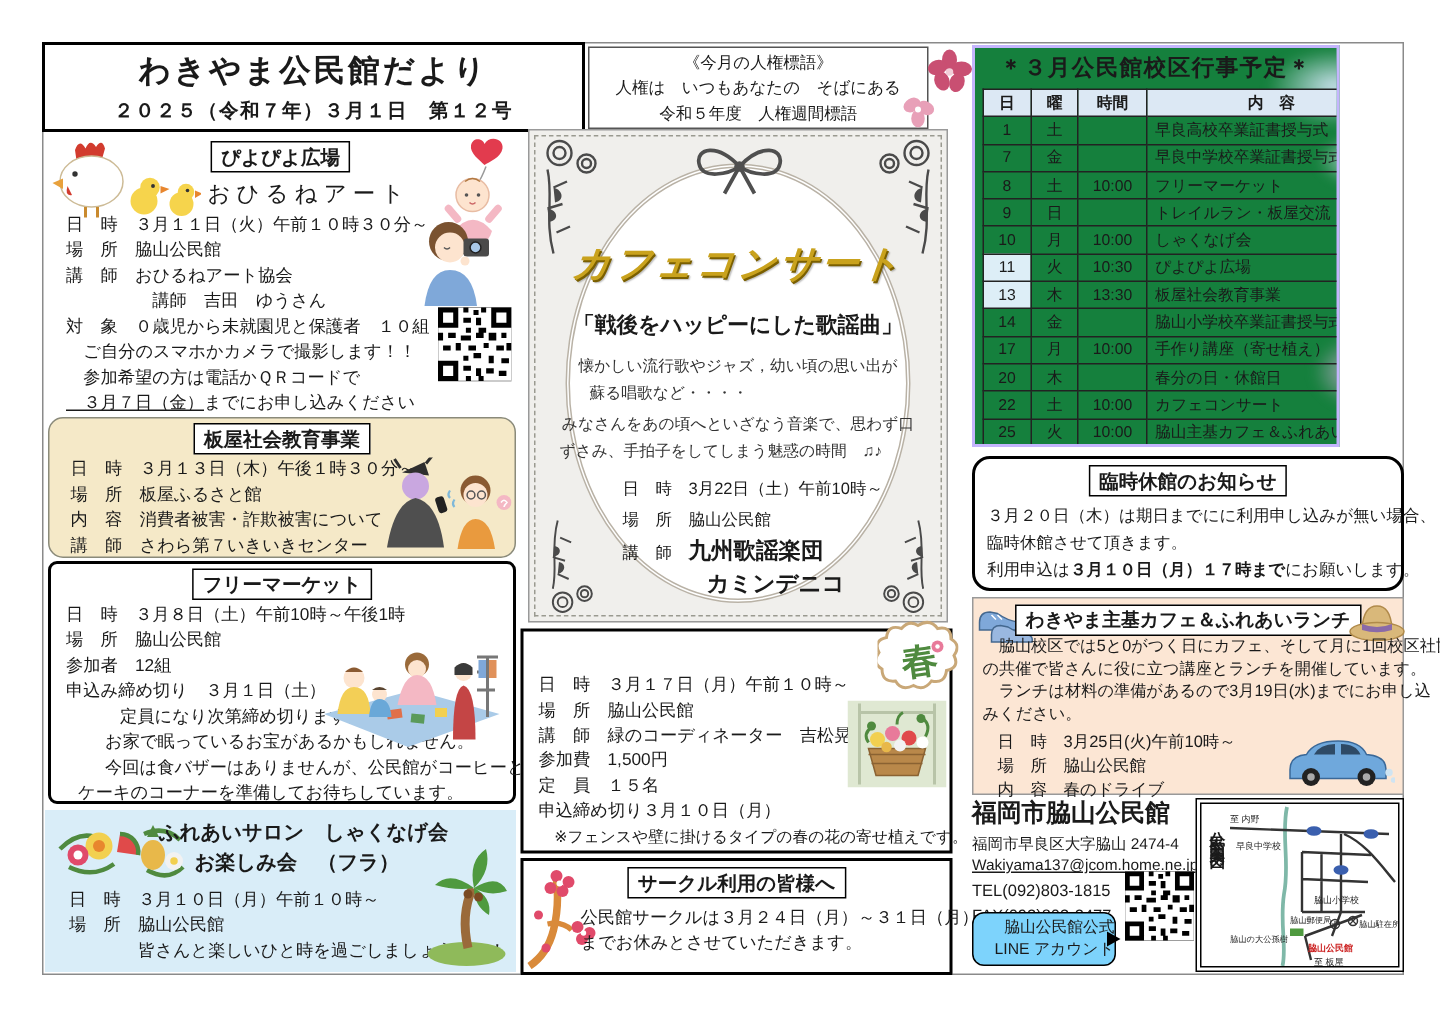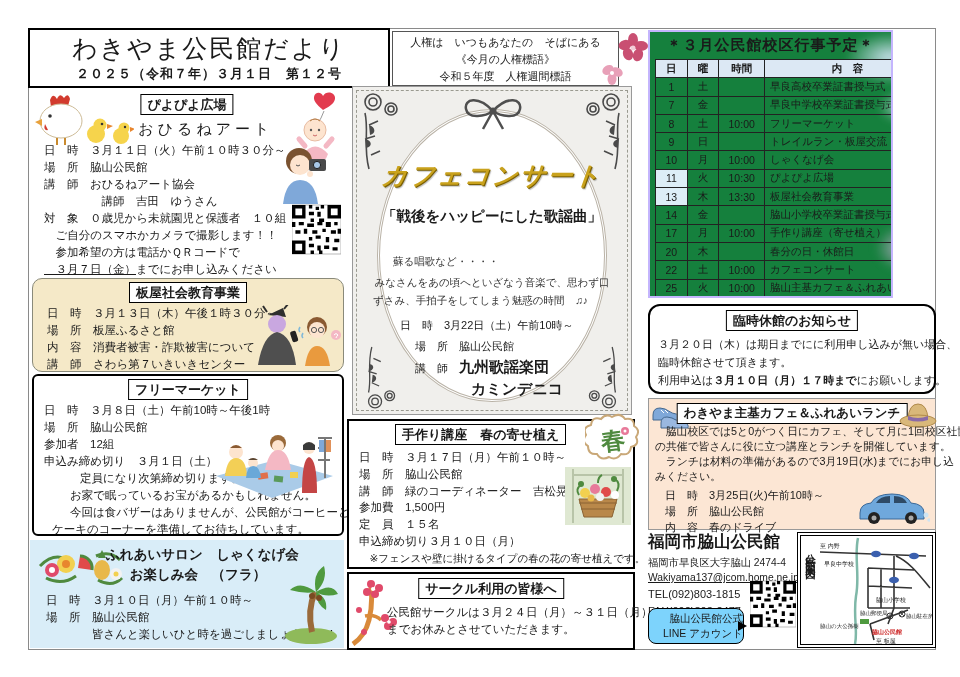--- a/index.html
+++ b/index.html
@@ -7,21 +7,21 @@
   body{font-family:"Liberation Sans","DejaVu Sans",sans-serif;color:#1a1a1a}
   .page{position:relative;width:960px;height:677px;background:#fff;overflow:hidden}
   .frame{position:absolute;left:28px;top:28px;width:908px;height:622px;border:1px solid #8a8a8a}
   .abs{position:absolute}
   .ln{white-space:pre;line-height:17px;font-size:11.5px}
   .u{text-decoration:underline}
   .boxed-title{display:inline-block;border:1px solid #000;background:#fff;font-weight:bold;font-size:13px;padding:0 6px;line-height:19px;white-space:pre}
   .ctr{left:50%;transform:translateX(-50%)}
   
   .mast{left:28px;top:28px;width:362px;height:60px;border:2px solid #000;background:#fff;text-align:center}
-  .mast-title{font-size:25px;font-weight:normal;letter-spacing:2px;line-height:34px;margin-top:1px}
+  .mast-title{font-size:21px;font-weight:bold;letter-spacing:2px;line-height:34px;margin-top:1px}
   .mast-issue{font-size:13px;font-weight:bold;letter-spacing:1px}
   
   .motto{left:392px;top:31px;width:227px;height:55px;border:1px solid #555;text-align:center;font-size:11px;line-height:17px;padding-top:2px}
   .motto div{white-space:pre}
   
   .sched{left:648px;top:30px;width:245px;height:268px;border:2px solid #c4b5fd;background:#15803d;overflow:hidden}
   .sched-title{position:relative;z-index:2;font-size:15px;font-weight:bold;text-align:center;letter-spacing:1px;padding-top:4px;white-space:pre}
   .sched table{position:absolute;z-index:2;left:5px;top:27px;width:276px;border-collapse:collapse;font-size:10.5px}
   .sched th,.sched td{border:1px solid #222;height:18.3px;text-align:center;padding:0;font-weight:normal;white-space:pre}
   .sched th{background:#dce8f4;font-weight:bold}
@@ -95,22 +95,22 @@
 
 <div class="page">
   <div class="frame abs"></div>
 
   <header class="mast abs">
     <div class="mast-title">わきやま公民館だより</div>
     <div class="mast-issue">２０２５（令和７年）３月１日　第１２号</div>
   </header>
 
   <section class="motto abs">
+    <div>《今月の人権標語》</div>
     <div>人権は　いつもあなたの　そばにある</div>
-    <div>《今月の人権標語》</div>
     <div>令和５年度　人権週間標語</div>
   </section>
 
   <svg class="abs flowers" viewBox="0 0 54 62">
     <g fill="#c94f72">
       <ellipse cx="33" cy="8" rx="5" ry="7"></ellipse>
         <ellipse cx="41" cy="14" rx="7" ry="5"></ellipse>
       <ellipse cx="38" cy="23" rx="5" ry="6.5" transform="rotate(20 38 23)"></ellipse>
       <ellipse cx="28" cy="22" rx="5" ry="6.5" transform="rotate(-20 28 22)"></ellipse>
       <ellipse cx="25" cy="13" rx="6.5" ry="5" transform="rotate(-15 25 13)"></ellipse>
@@ -410,32 +410,32 @@
         <circle cx="18" cy="13" r="8"></circle>
           <circle cx="18" cy="13" r="4"></circle>
           <circle cx="36" cy="20" r="6"></circle>
           <circle cx="36" cy="20" r="3"></circle>
         <path d="M10,24 C14,42 8,58 14,80 M14,36 l9,-4 M10,50 l10,-3 M16,66 l9,-4"></path>
       </g>
       <path d="M14,36 c7,2 7,9 1,10 z M10,50 c7,1 8,8 1,9 z" fill="#4a4a4a"></path>
     </svg>
     <div class="ctext gold" style="top:72px">カフェコンサート</div>
     <div class="ctext csub" style="top:120px">「戦後をハッピーにした歌謡曲」</div>
+    <div class="ctext cdesc" style="top:150px">懐かしい流行歌やジャズ，幼い頃の思い出が</div>
     <div class="ctext cdesc" style="top:168px;text-align:left;padding-left:40px">蘇る唱歌など・・・・</div>
     <div class="ctext cdesc" style="top:189px">みなさんをあの頃へといざなう音楽で、思わず口</div>
     <div class="ctext cdesc" style="top:207px;text-align:left;padding-left:20px">ずさみ、手拍子をしてしまう魅惑の時間　♫♪</div>
-    <div class="cmeta" style="left:47px;top:231px">日　時　3月22日（土）午前10時～</div>
+    <div class="cmeta" style="left:62px;top:231px">日　時　3月22日（土）午前10時～</div>
     <div class="cmeta" style="left:62px;top:252px">場　所　脇山公民館</div>
     <div class="cmeta" style="left:62px;top:274px">講　師</div>
     <div class="cmeta cname" style="left:106px;top:271px">九州歌謡楽団</div>
     <div class="cmeta cname" style="left:118px;top:293px">カミンデニコ</div>
   </section>
 
   <section class="handmade abs">
-    <div class="boxed-title abs" style="left:46px;top:3px">手作り講座　春の寄せ植え</div>
     <svg class="abs" style="left:236px;top:-8px;width:54px;height:54px" viewBox="0 0 54 54">
       <path d="M27,4 q8,-5 13,2 q9,-2 9,7 q7,4 2,11 q4,8 -5,10 q-1,9 -10,7 q-5,7 -12,3 q-8,4 -12,-3 q-9,1 -9,-8 q-7,-4 -2,-11 q-4,-8 5,-10 q1,-9 10,-6 q5,-6 11,-2 z" fill="#fff" stroke="#c9a878" stroke-width="2"></path>
       <text x="16" y="36" font-size="24" fill="#4f8a3f" font-weight="bold" transform="rotate(-8 27 27)">春</text>
       <circle cx="40" cy="18" r="4" fill="#e87a9a"></circle>
         <circle cx="40" cy="18" r="1.5" fill="#fff"></circle>
     </svg>
     <div class="hm-lines">
       <div class="ln">日　時　３月１７日（月）午前１０時～</div>
       <div class="ln">場　所　脇山公民館</div>
       <div class="ln">講　師　緑のコーディネーター　吉松晃子さん</div>

